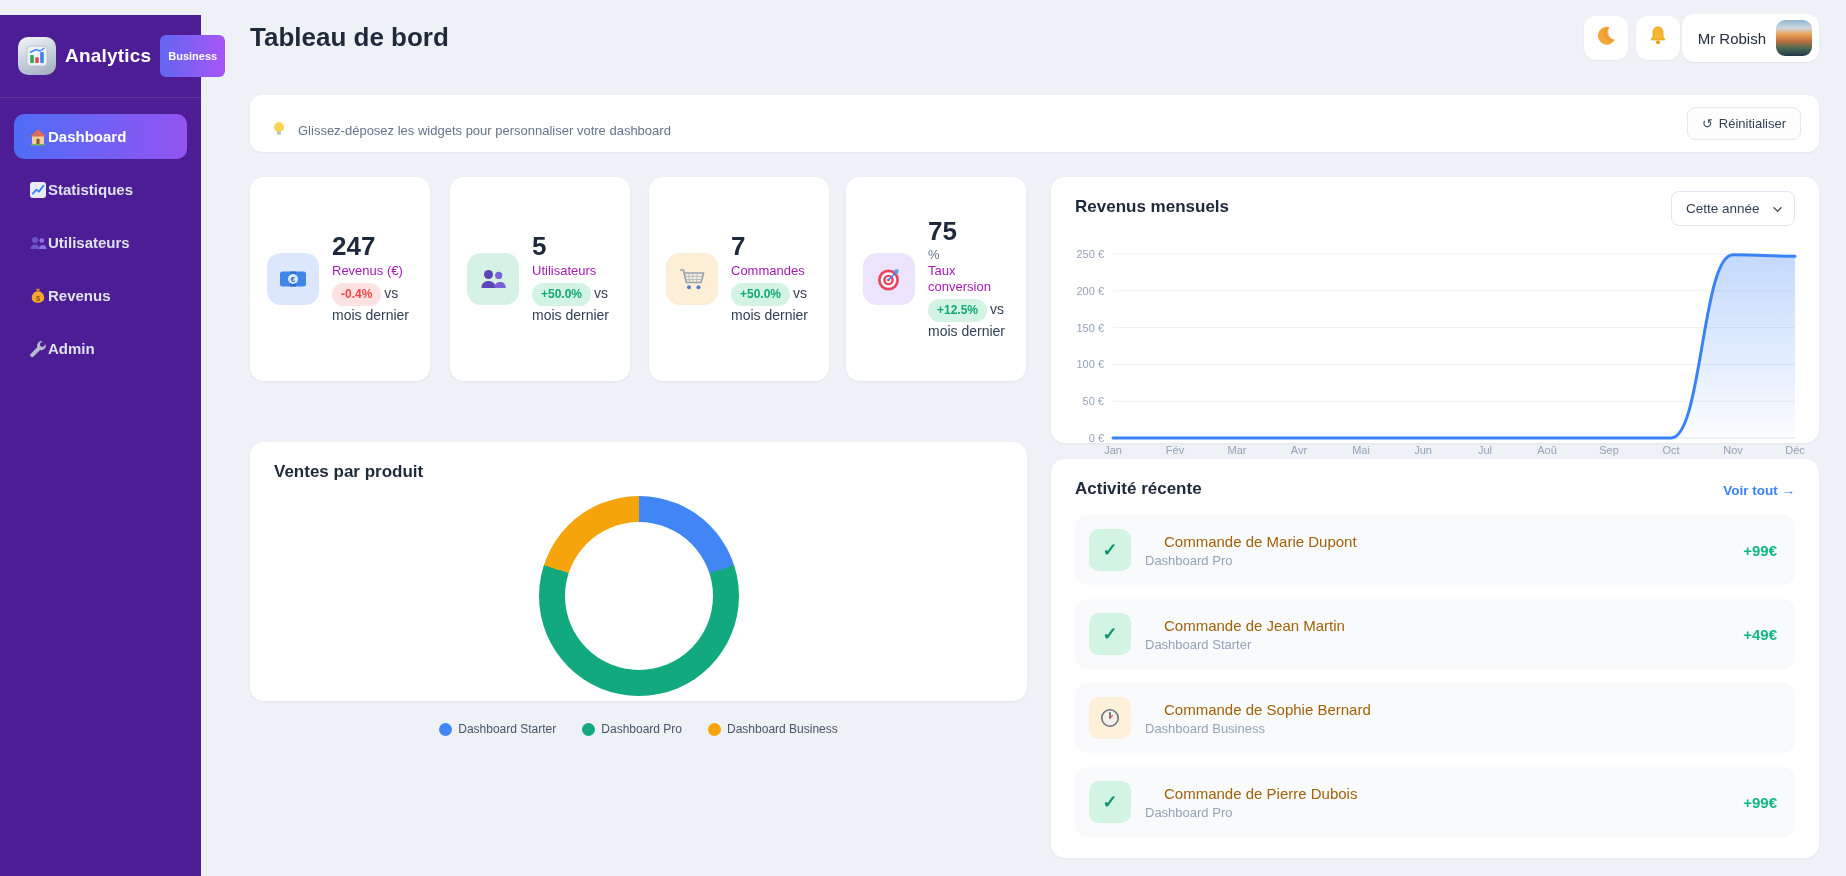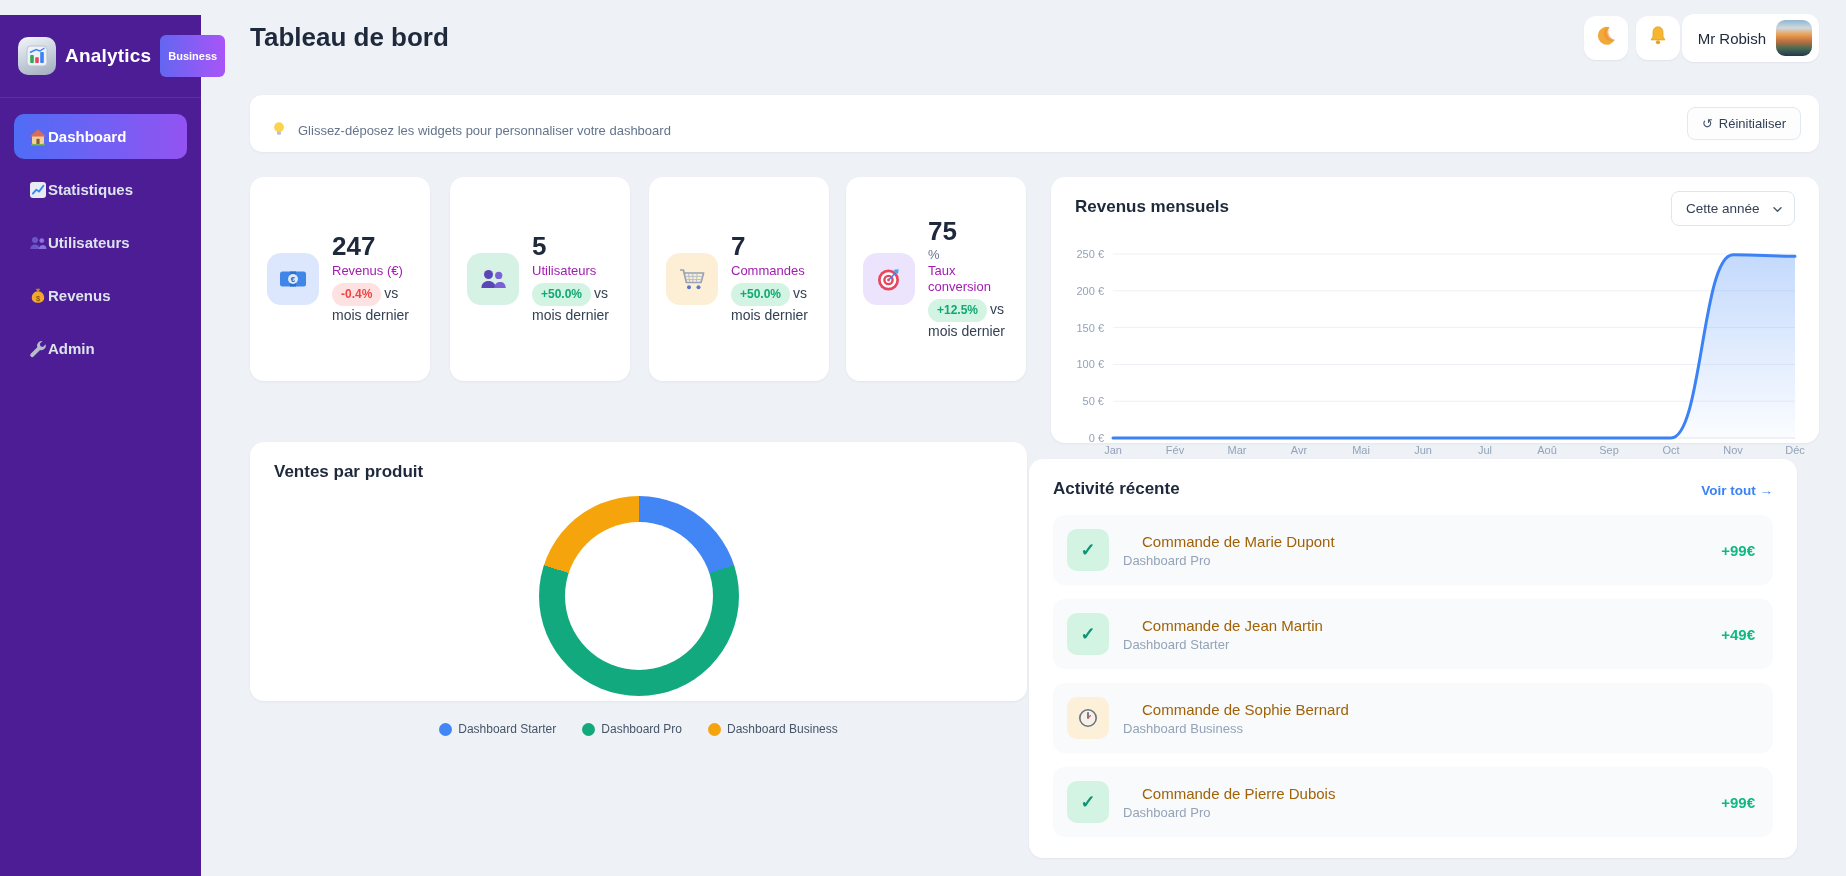--- a/index.html
+++ b/index.html
@@ -66,21 +66,21 @@
 
   
   .donut-card { left:28px; top:442px; width:777px; height:259px; }
   .donut { position:absolute; left:289px; top:54px; width:200px; height:200px; border-radius:50%; }
   .donut-hole { position:absolute; left:315px; top:80px; width:148px; height:148px; border-radius:50%; background:#fff; }
   .pie-legend { position:absolute; left:28px; top:722px; width:777px; display:flex; justify-content:center; gap:26px; align-items:center; }
   .legend-item { display:flex; align-items:center; gap:6px; font-size:12px; color:#475569; }
   .legend-dot { width:13px; height:13px; border-radius:50%; flex:none; }
 
   
-  .activity-card { left:807px; top:459px; width:768px; height:399px; }
+  .activity-card { left:829px; top:459px; width:768px; height:399px; }
   .view-all { position:absolute; right:24px; top:24px; font-size:13.5px; font-weight:600; color:#3b82f6; cursor:pointer; text-decoration:none; }
   .act-rows { position:absolute; left:24px; right:24px; top:56px; }
   .act-row { height:70px; margin-bottom:14px; background:#f8fafc; border-radius:12px; display:flex; align-items:center; gap:14px; padding:0 18px 0 14px; }
   .act-icon { width:42px; height:42px; border-radius:10px; display:flex; align-items:center; justify-content:center; flex:none; }
   .act-icon.done { background:#d3f3e3; color:#0d9474; font-size:18px; font-weight:bold; }
   .act-icon.pending { background:#fdf0d9; }
   .act-title { font-size:15px; font-weight:400; color:#a16207;margin-left:19px; }
   .act-product { font-size:13px; color:#94a3b8; margin-top:3px; }
   .act-amount { margin-left:auto; font-size:15px; font-weight:bold; color:#10b981; }
   .act-amount:empty { display:none; }

